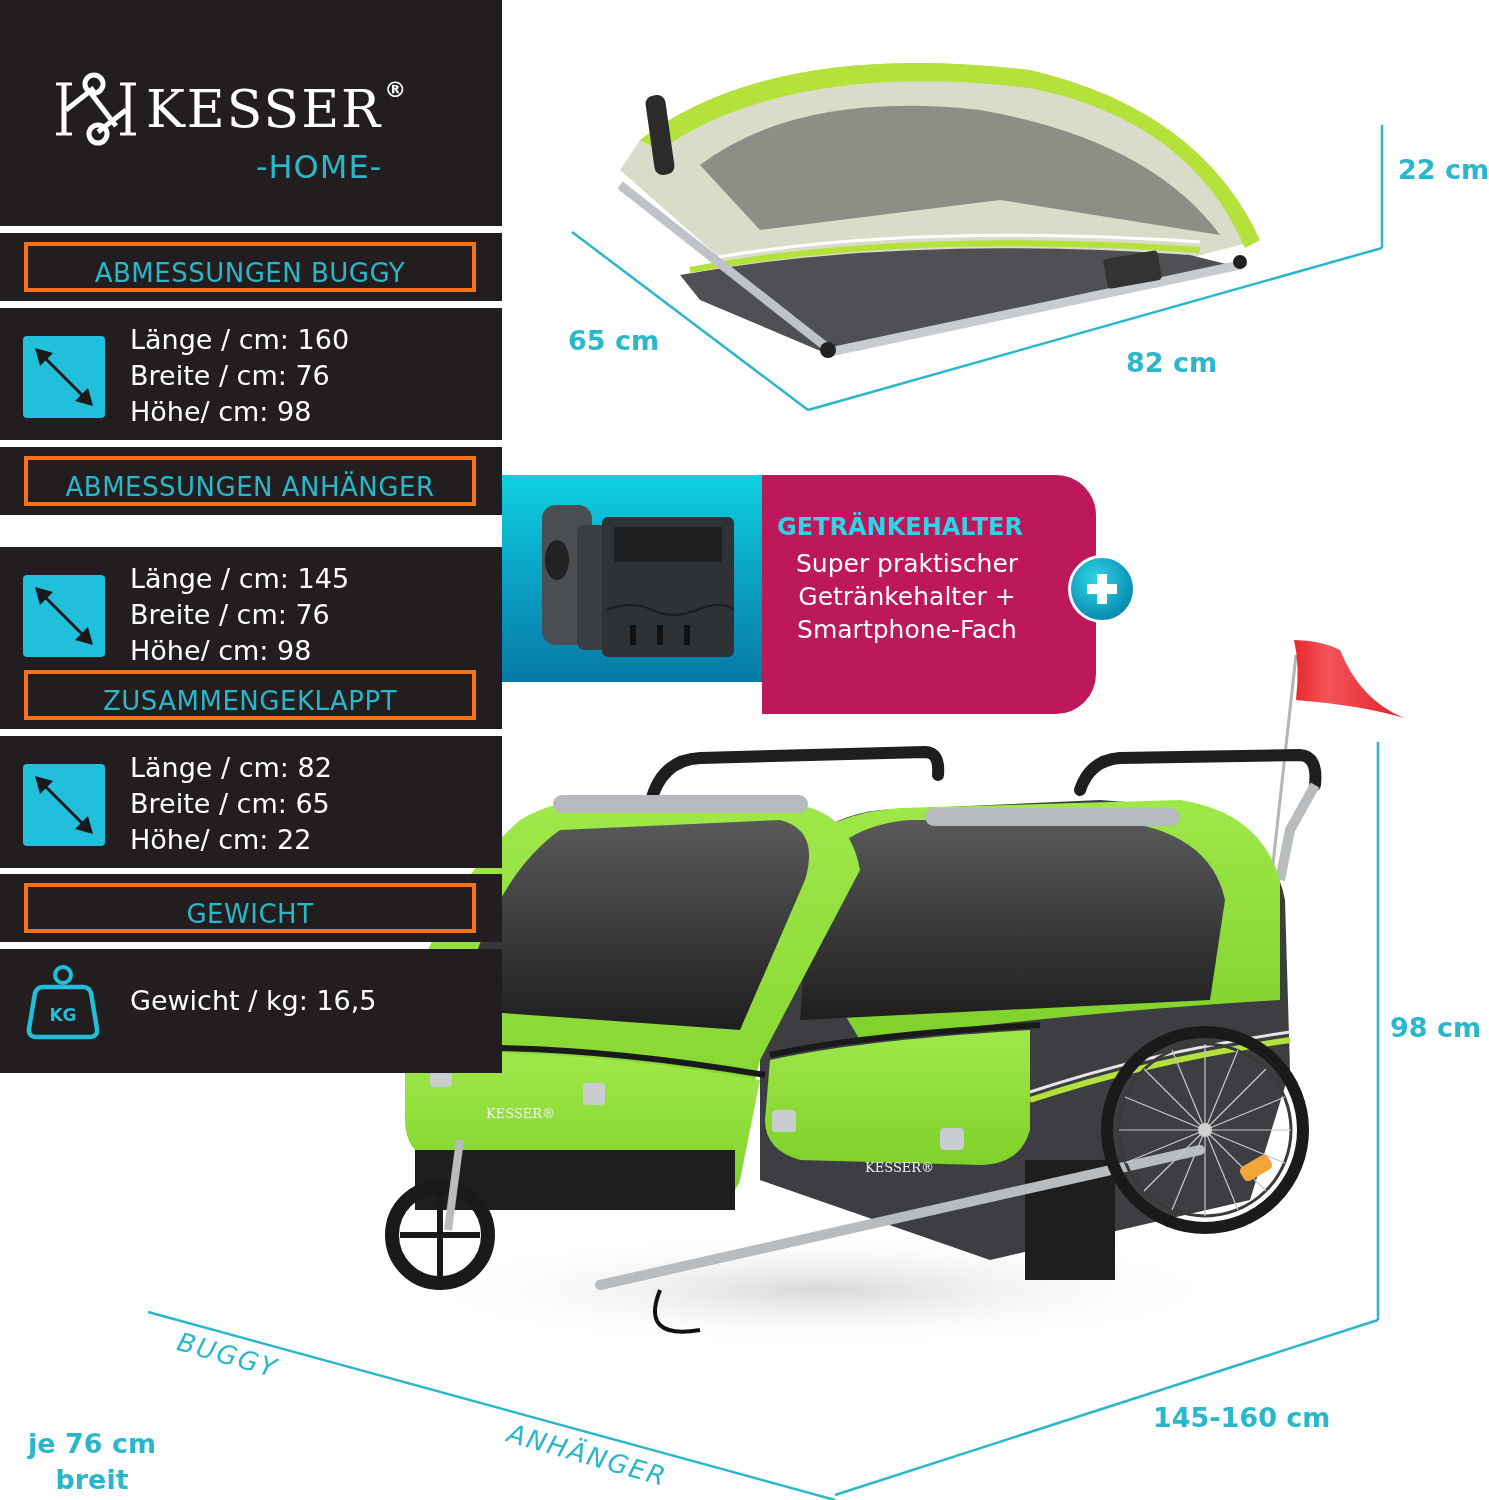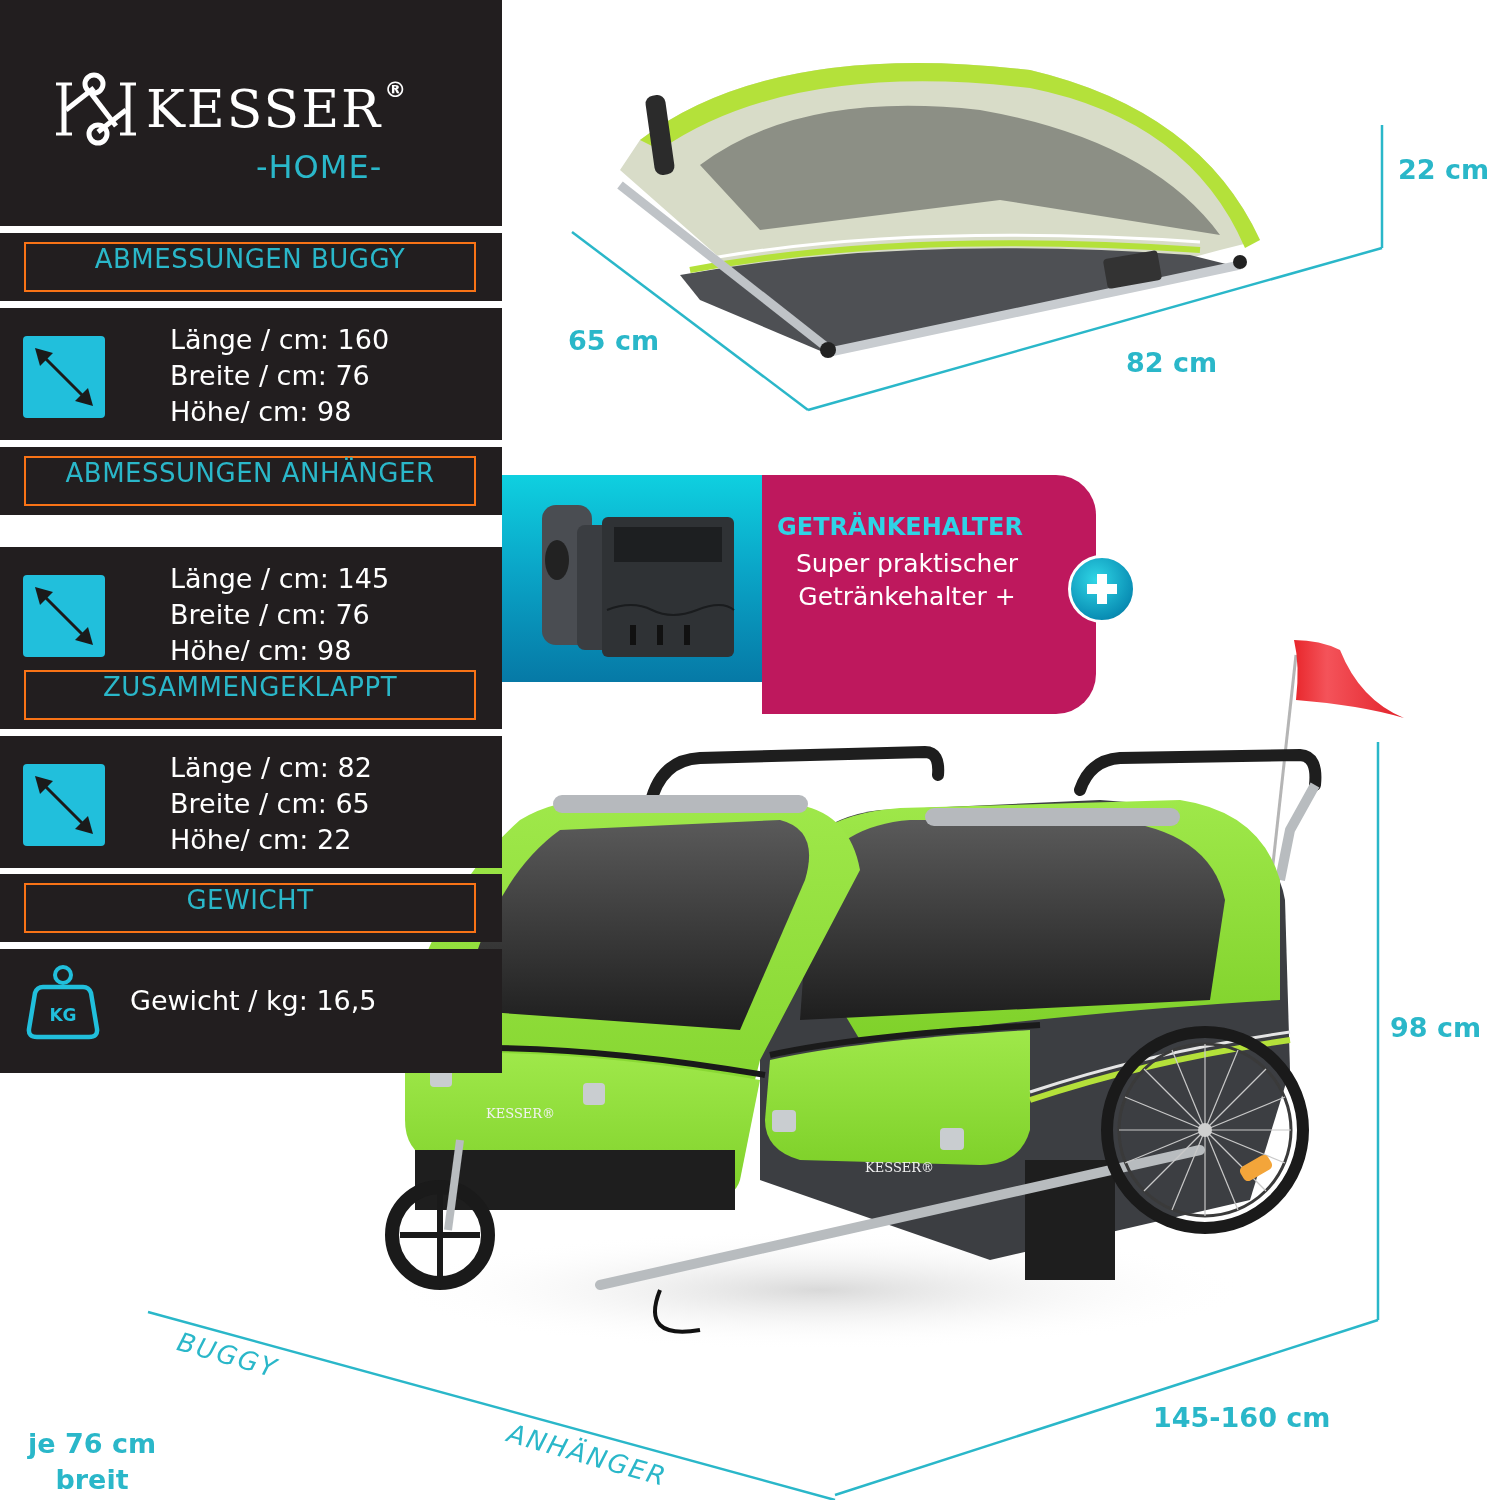--- a/index.html
+++ b/index.html
@@ -10,26 +10,26 @@
   .spec-col { position: absolute; left: 0; top: 0; width: 502px; z-index: 3; }
   .block { position: absolute; left: 0; width: 502px; background: #221e1f; }
   .logo-block { top: 0; height: 226px; }
   .logo-row { position: absolute; left: 54px; top: 70px; display: flex; align-items: center; }
   .logo-mark { width: 84px; height: 78px; }
   .logo-word { font-family: "DejaVu Serif", serif; color: #ffffff; font-size: 52px; letter-spacing: 2px; margin-left: 8px; line-height: 1; }
   .logo-reg { font-family: "DejaVu Sans", sans-serif; color: #fff; font-size: 22px; vertical-align: top; position: relative; top: -4px; margin-left: 2px; font-weight: bold; }
   .logo-sub { position: absolute; left: 256px; top: 148px; color: #2ab7c9; font-size: 32px; letter-spacing: 1px; }
 
   .head-block { height: 68px; }
-  .head-frame { position: absolute; left: 24px; right: 26px; top: 9px; bottom: 9px; border: 2px solid #f97316; display: flex; align-items: flex-start; justify-content: center; }
+  .head-frame { position: absolute; left: 24px; right: 26px; top: 9px; bottom: 9px; border: 4px solid #f97316; display: flex; align-items: flex-end; justify-content: center; }
   .head-label { color: #2ab7c9; font-size: 26px; letter-spacing: 0.5px; white-space: nowrap; }
 
   .data-block { height: 132px; }
   .dim-icon { position: absolute; left: 23px; top: 28px; width: 82px; height: 82px; background: #21bfdc; border-radius: 4px; }
-  .data-lines { position: absolute; left: 130px; top: 14px; color: #ffffff; font-size: 27px; line-height: 36px; margin-left: 40px; }
+  .data-lines { position: absolute; left: 130px; top: 14px; color: #ffffff; font-size: 27px; line-height: 36px; }
   .data-line { display: block; white-space: nowrap; }
 
   .weight-block { height: 124px; }
   .kg-icon { position: absolute; left: 25px; top: 12px; width: 76px; height: 80px; }
   .weight-text { position: absolute; left: 130px; top: 36px; color: #fff; font-size: 27px; white-space: nowrap; }
 
   
   .cup-banner { position: absolute; left: 502px; top: 475px; width: 594px; height: 207px; z-index: 2; }
   .cup-img-panel { position: absolute; left: 0; top: 0; width: 260px; height: 207px; background: linear-gradient(180deg, #0fd0e0 0%, #0aa6c8 45%, #0679a6 100%); }
   .cup-text-panel { position: absolute; left: 260px; top: 0; right: 0; height: 239px; background: #be185d; border-radius: 0 40px 40px 0; }
@@ -273,20 +273,21 @@
       <rect x="128" y="150" width="6" height="20" fill="#111"></rect>
       <rect x="155" y="150" width="6" height="20" fill="#111"></rect>
       <rect x="182" y="150" width="6" height="20" fill="#111"></rect>
     </svg>
   </div>
   <div class="cup-text-panel">
     <div class="cup-title">GETRÄNKEHALTER</div>
     <div class="cup-desc">
       <span>Super praktischer</span>
       <span>Getränkehalter +</span>
+      <span>Smartphone-Fach</span>
     </div>
   </div>
   <div class="plus-btn">
     <svg width="34" height="34" viewBox="0 0 34 34">
         <rect x="12" y="2" width="10" height="30" fill="#fff"></rect>
         <rect x="2" y="12" width="30" height="10" fill="#fff"></rect>
       </svg>
   </div>
 </div>
 

